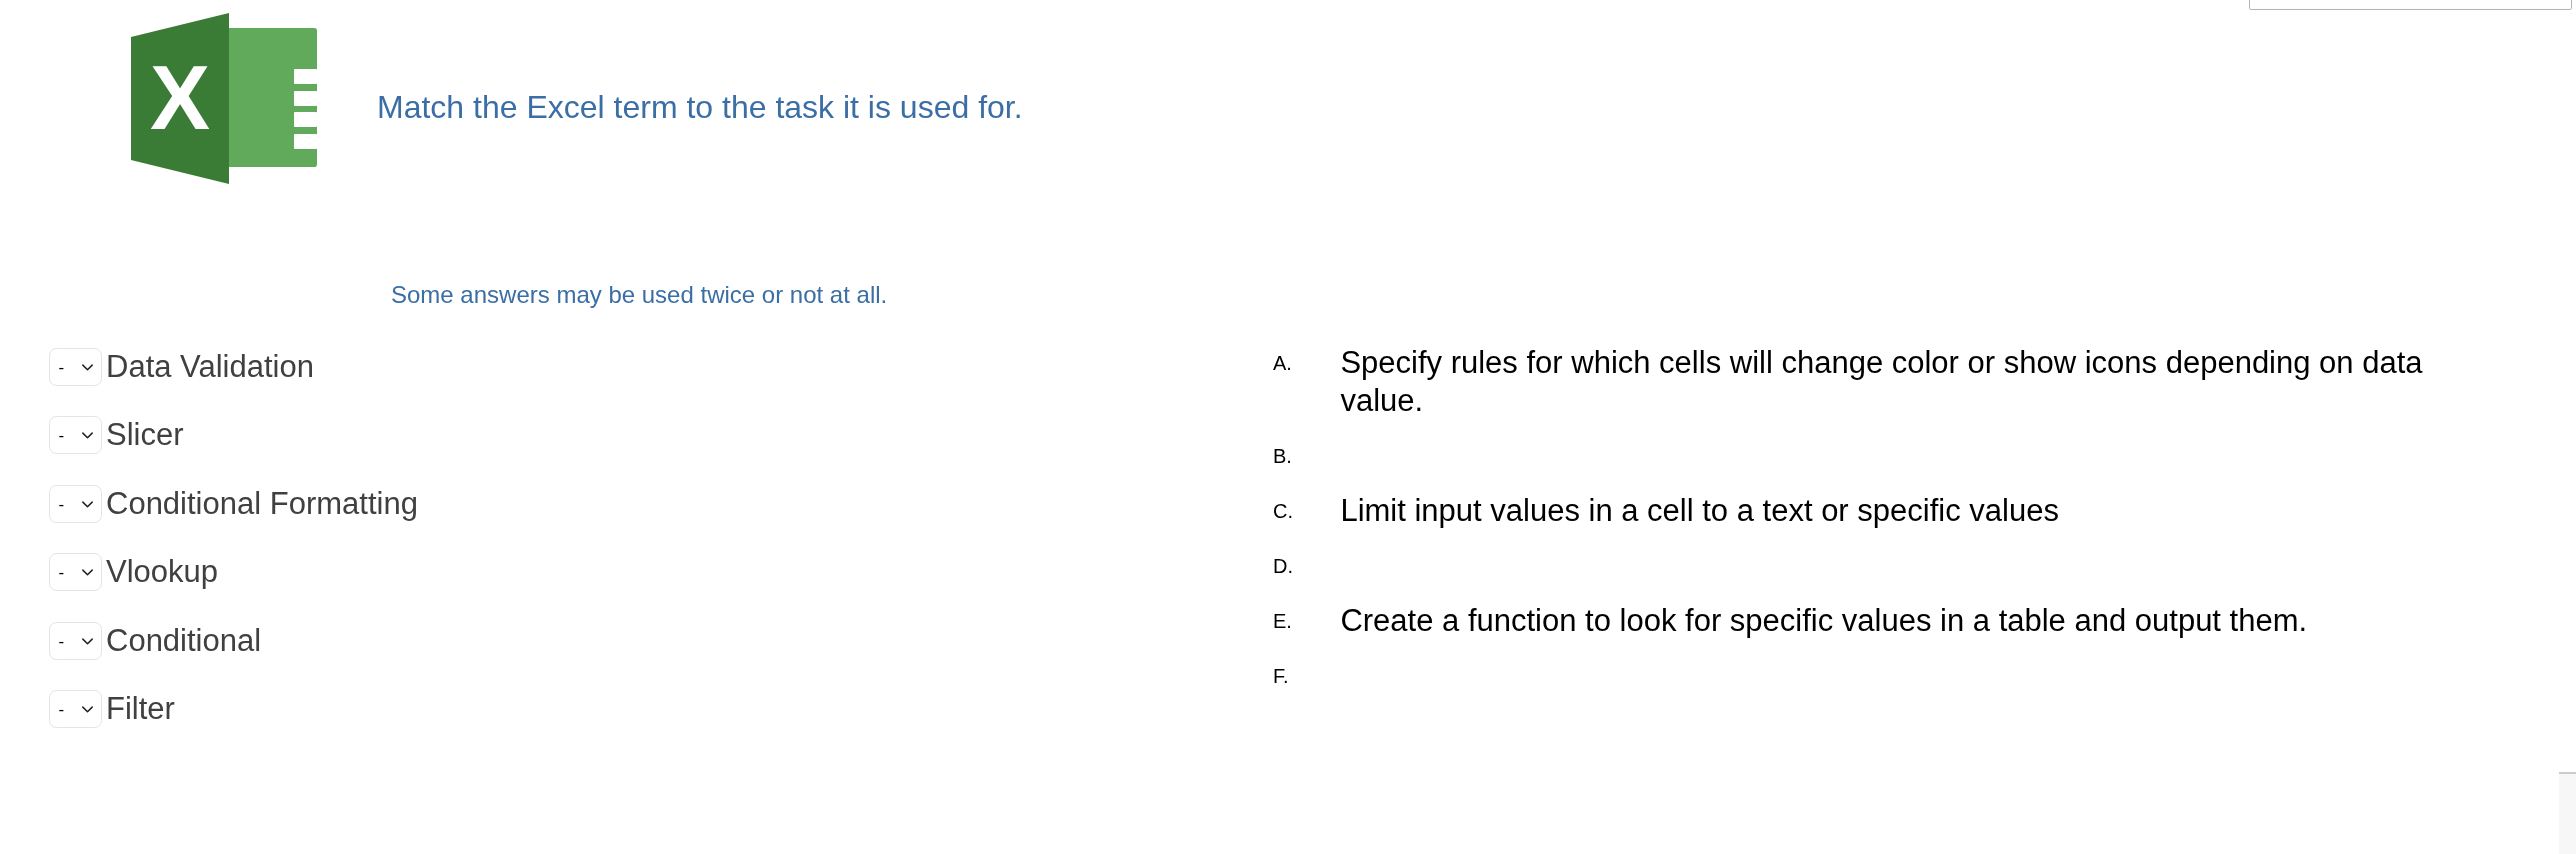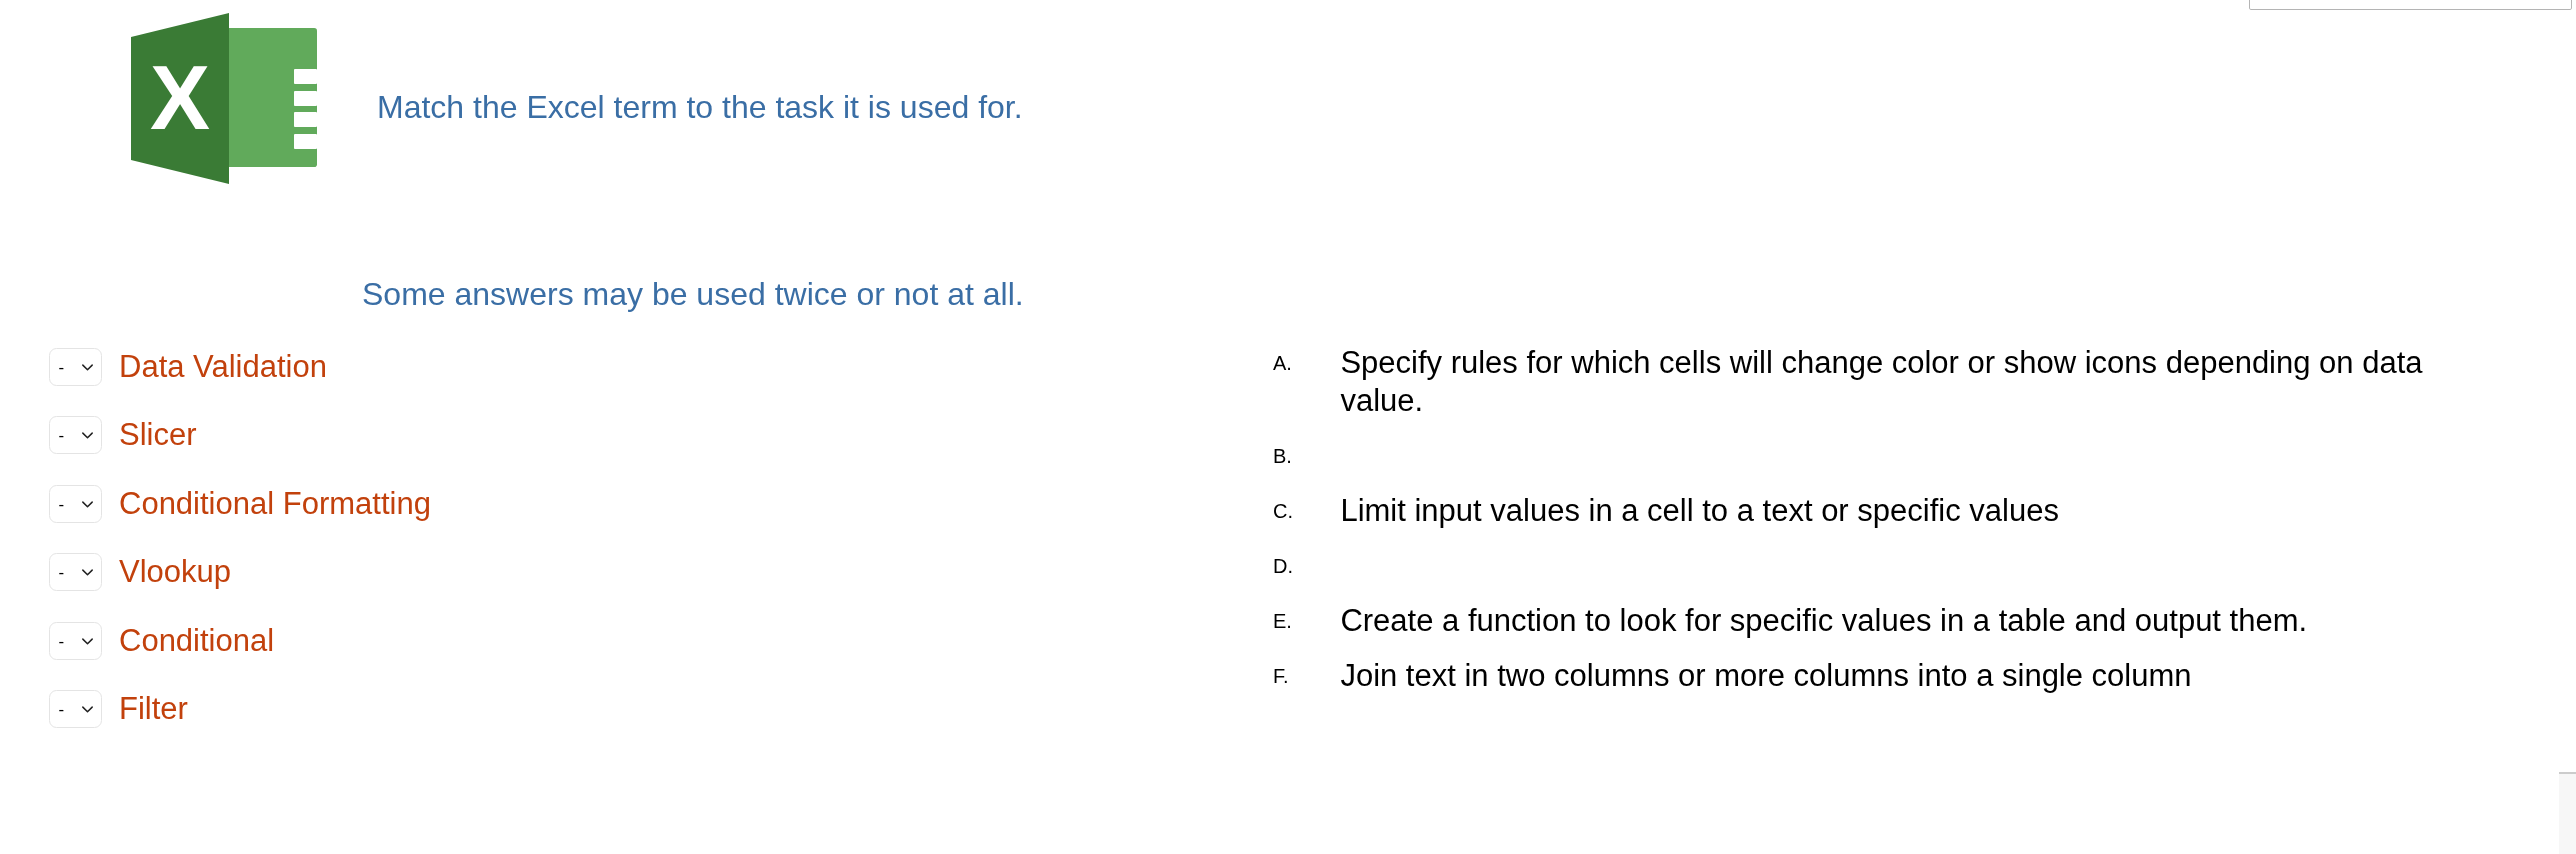--- a/index.html
+++ b/index.html
@@ -108,23 +108,23 @@
     position: absolute;
     left: 377px;
     top: 88px;
     font-size: 32px;
     line-height: 39px;
     color: #3a6ea5;
     white-space: nowrap;
   }
   .prompt-line-2 {
     position: absolute;
-    left: 362px;
+    left: 391px;
     top: 275px;
-    font-size: 32px;
+    font-size: 24px;
     line-height: 39px;
     color: #3a6ea5;
     white-space: nowrap;
   }
 
   
   .terms-column {
     position: absolute;
     left: 49px;
     top: 343px;
@@ -161,24 +161,24 @@
   .term-select-chevron {
     position: absolute;
     right: 5.6px;
     top: 50%;
     transform: translateY(-50%);
     width: 15px;
     height: 15px;
     display: block;
   }
   .term-label {
-    margin-left: 17px;
+    margin-left: 4px;
     font-size: 31px;
     line-height: 36px;
-    color: #c2410c;
+    color: #404040;
     white-space: nowrap;
   }
 
   
   .answers-column {
     position: absolute;
     left: 1273px;
     top: 344px;
     width: 1258px;
   }
@@ -328,19 +328,18 @@
       <div class="answer-letter">D.</div>
     </div>
 
     <div class="answer-row">
       <div class="answer-letter">E.</div>
       <div class="answer-text">Create a function to look for specific values in a table and output them.</div>
     </div>
 
     <div class="answer-row">
       <div class="answer-letter">F.</div>
-      <div class="answer-text">Join text in two columns or more columns into a single column</div>
     </div>
 
   </div>
 
 </div>
 
 
 </body></html>

